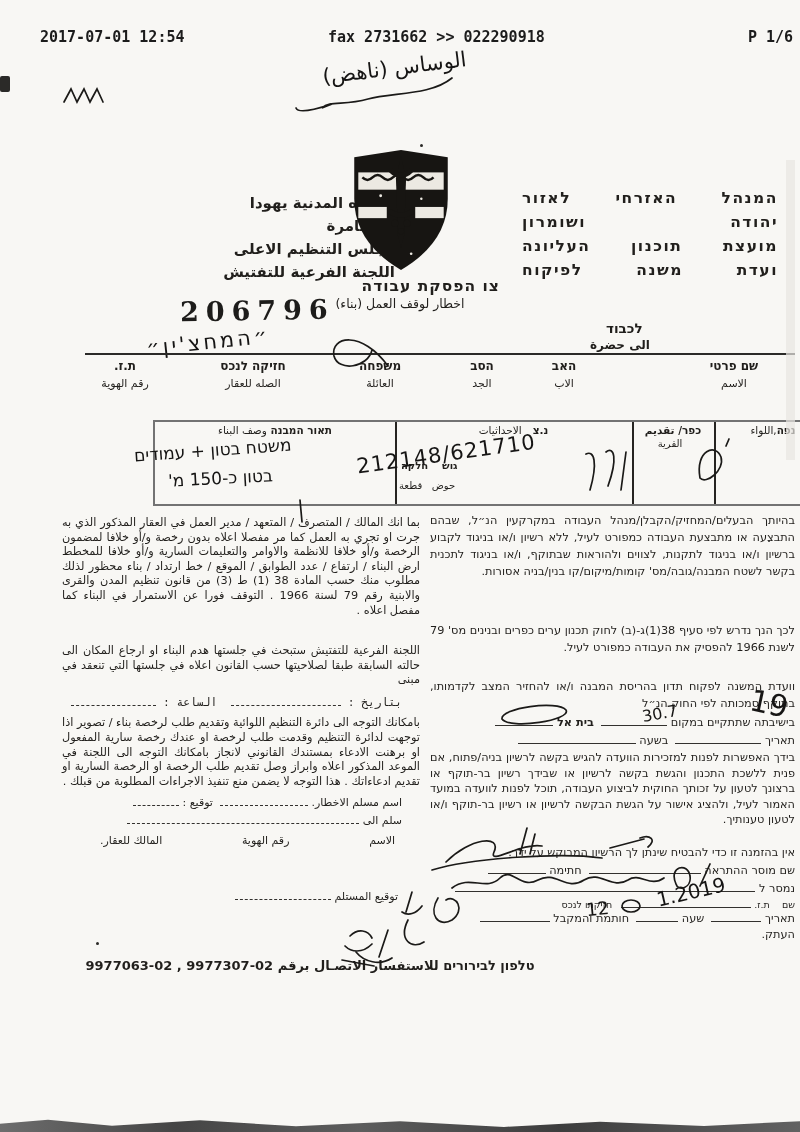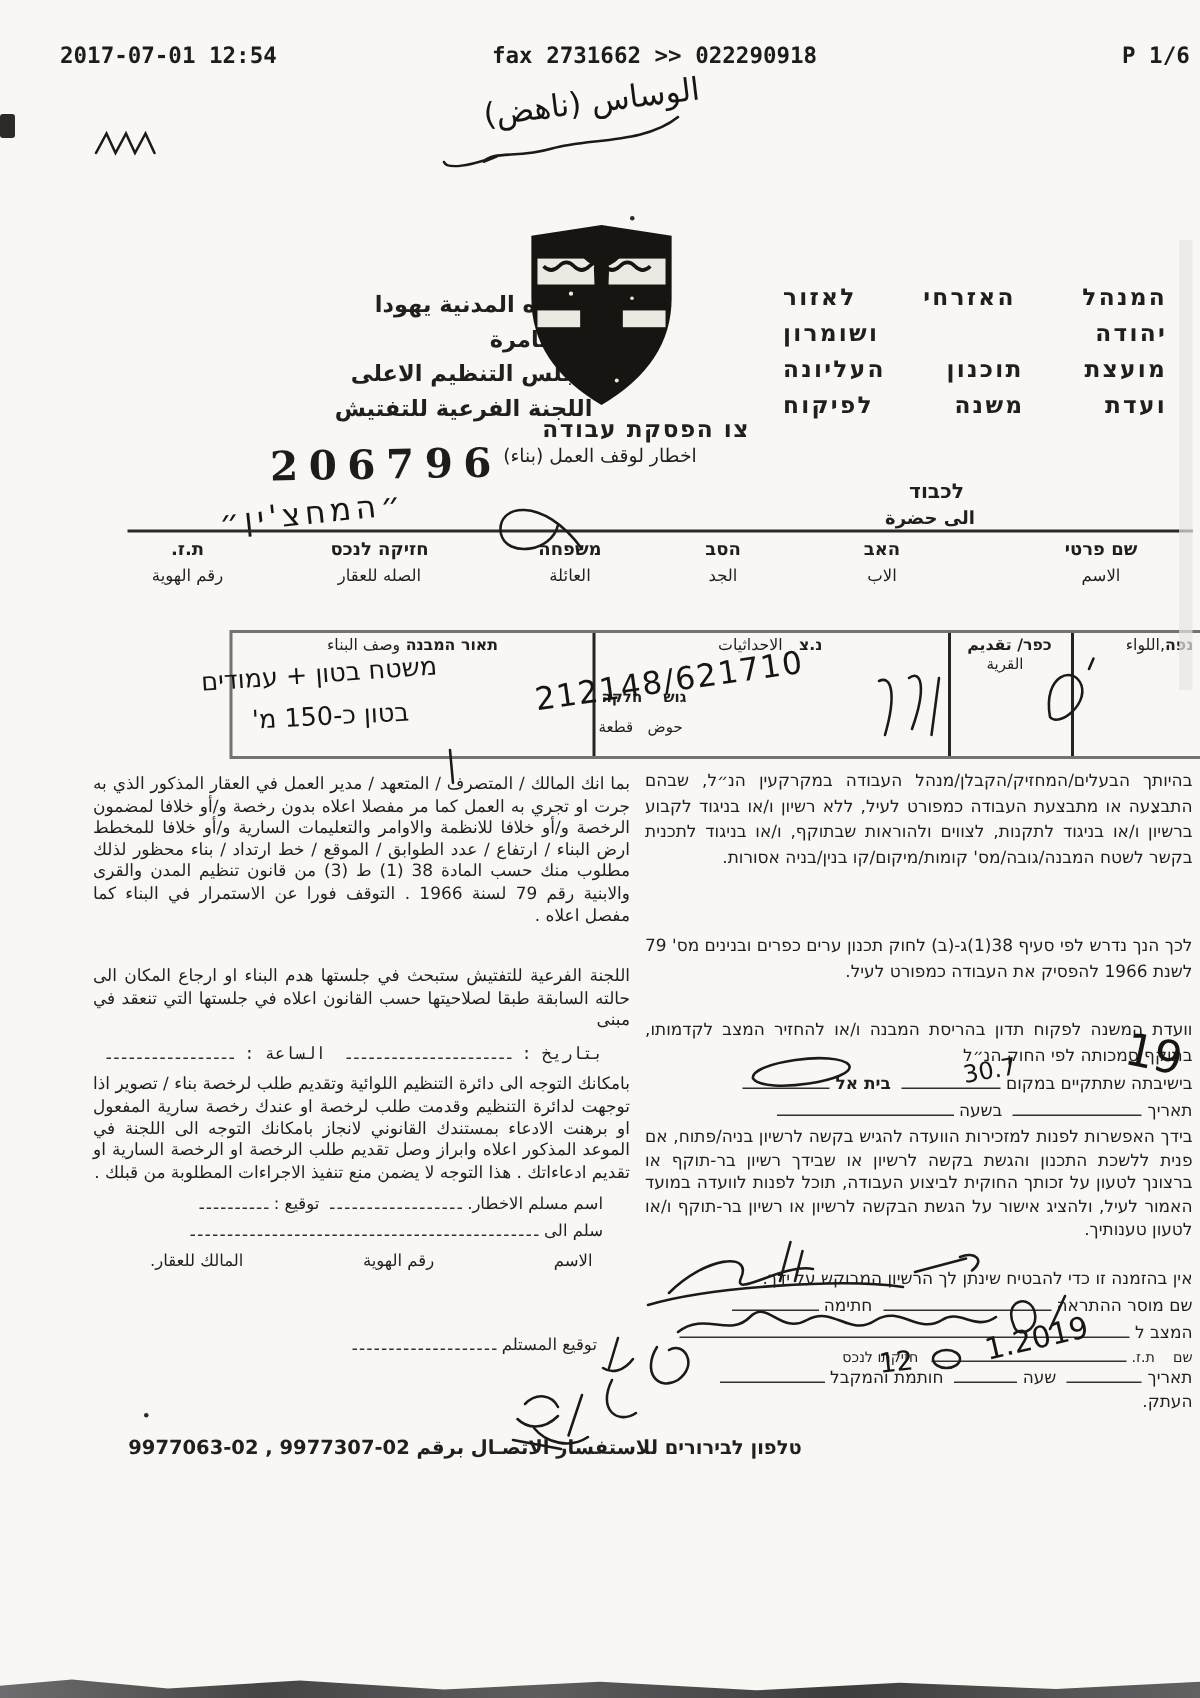--- a/index.html
+++ b/index.html
@@ -86,21 +86,21 @@
   <div class="abs" style="left:590px;top:338px;font-size:12px;direction:rtl;font-weight:bold;">الى حضرة</div>
 
   <div class="abs stamp" style="left:180px;top:295px;">206796</div>
   <div class="hand" style="left:146px;top:330px;font-size:21px;letter-spacing:3px;transform:rotate(-6deg);direction:rtl;">״המחצ'ין״</div>
 
   <div class="rule" style="left:85px;top:353px;width:710px;"></div>
   <div class="hcell" style="left:678px;top:359px;width:112px;">
     <div class="he">שם פרטי</div>
     <div class="ar">الاسم</div>
   </div>
-  <div class="hcell" style="left:548px;top:359px;width:80px;">
+  <div class="hcell" style="left:524px;top:359px;width:80px;">
     <div class="he">האב</div>
     <div class="ar">الاب</div>
   </div>
   <div class="hcell" style="left:442px;top:359px;width:80px;">
     <div class="he">הסב</div>
     <div class="ar">الجد</div>
   </div>
   <div class="hcell" style="left:330px;top:359px;width:100px;">
     <div class="he">משפחה</div>
     <div class="ar">العائلة</div>
@@ -199,21 +199,21 @@
   <div class="para he-txt" style="left:430px;top:750px;width:365px;line-height:15.6px;">בידך האפשרות לפנות למזכירות הוועדה להגיש בקשה לרשיון בניה/פתוח, אם פנית ללשכת התכנון והגשת בקשה לרשיון או שבידך רשיון בר-תוקף או ברצונך לטעון על זכותך החוקית לביצוע העבודה, תוכל לפנות לוועדה במועד האמור לעיל, ולהציג אישור על הגשת הבקשה לרשיון או רשיון בר-תוקף ו/או לטעון טענותיך.</div>
   <div class="para he-txt" style="left:430px;top:844px;width:365px;">אין בהזמנה זו כדי להבטיח שינתן לך הרשיון המבוקש על ידך.</div>
 
   <div class="row" style="left:430px;top:862px;width:365px;">
     <span>שם מוסר ההתראה</span>
     <span class="blank" style="width:112px;"></span>&nbsp;
     <span>חתימה</span>
     <span class="blank" style="width:58px;"></span>
   </div>
   <div class="row" style="left:430px;top:880px;width:365px;">
-    <span>המצב ל</span>
+    <span>נמסר ל</span>
     <span class="blank" style="width:300px;"></span>
   </div>
   <div class="row tiny" style="left:430px;top:896px;width:365px;">
     <span>שם</span>&nbsp;&nbsp;&nbsp;
     <span>ת.ז.</span>
     <span class="blank" style="width:130px;"></span>&nbsp;&nbsp;
     <span>חזיקתו לנכס</span>
   </div>
   <div class="row" style="left:430px;top:910px;width:365px;">
     <span>תאריך</span>

